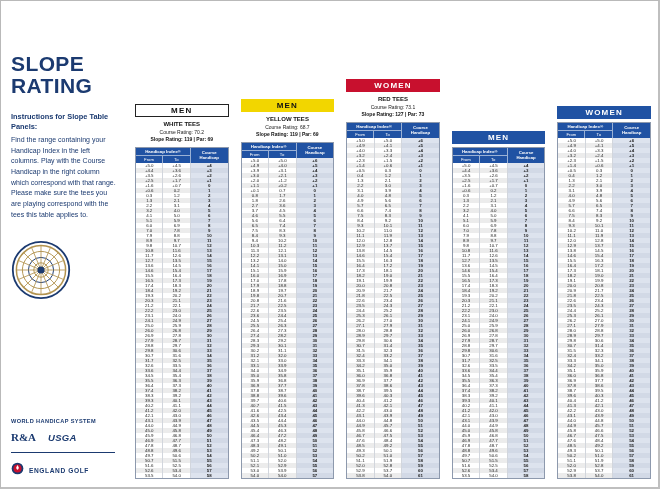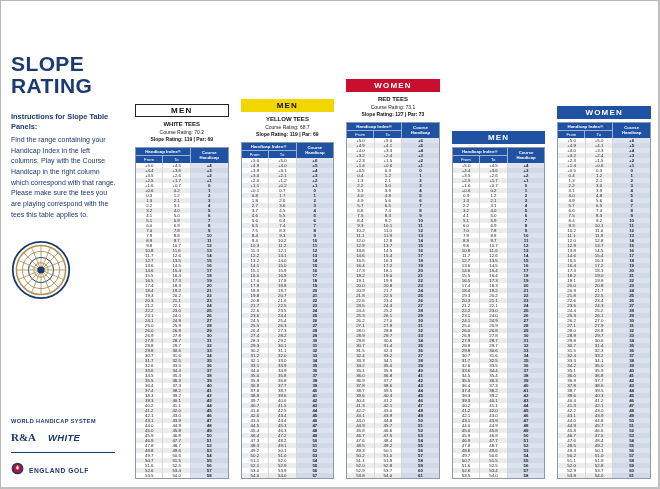--- a/index.html
+++ b/index.html
@@ -85,21 +85,21 @@
         </g>
         <circle cx="50" cy="50" r="6" fill="#1b3a70"></circle>
       </svg>
     </div>
 
     <div class="spacer"></div>
 
     <div class="whs-label">WORLD HANDICAP SYSTEM</div>
     <div class="assoc-row">
       <span class="ra-logo">R&amp;A</span>
-      <span class="usga-logo">WHITE</span>
+      <span class="usga-logo">USGA</span>
     </div>
     <div class="sidebar-divider"></div>
     <div class="eg-row">
       <span>
         <svg width="13" height="13" viewBox="0 0 20 20" aria-hidden="true">
           <circle cx="10" cy="10" r="9" fill="#1b3a70"></circle>
           <circle cx="10" cy="10" r="6.2" fill="#c8102e"></circle>
           <path d="M10 4.6 L12 8.4 L10 12 L8 8.4 Z" fill="#ffffff"></path>
           <circle cx="10" cy="10" r="1.6" fill="#ffffff"></circle>
         </svg>

